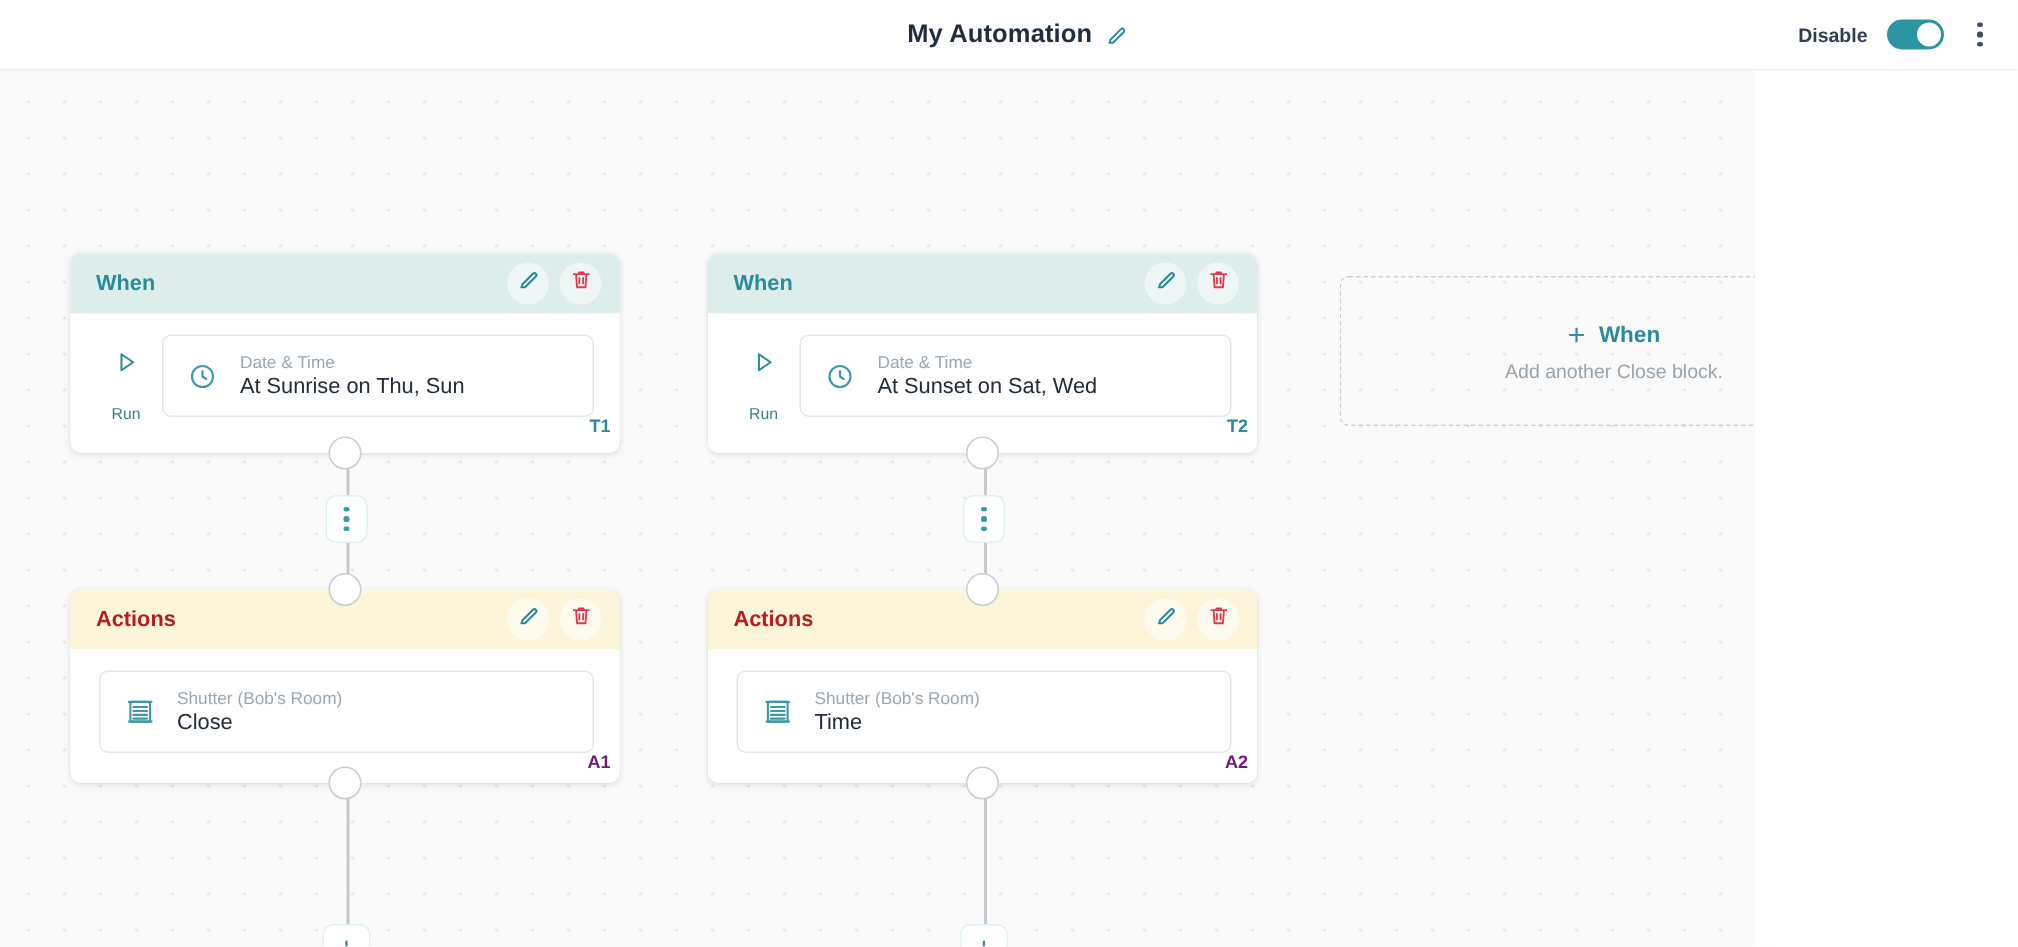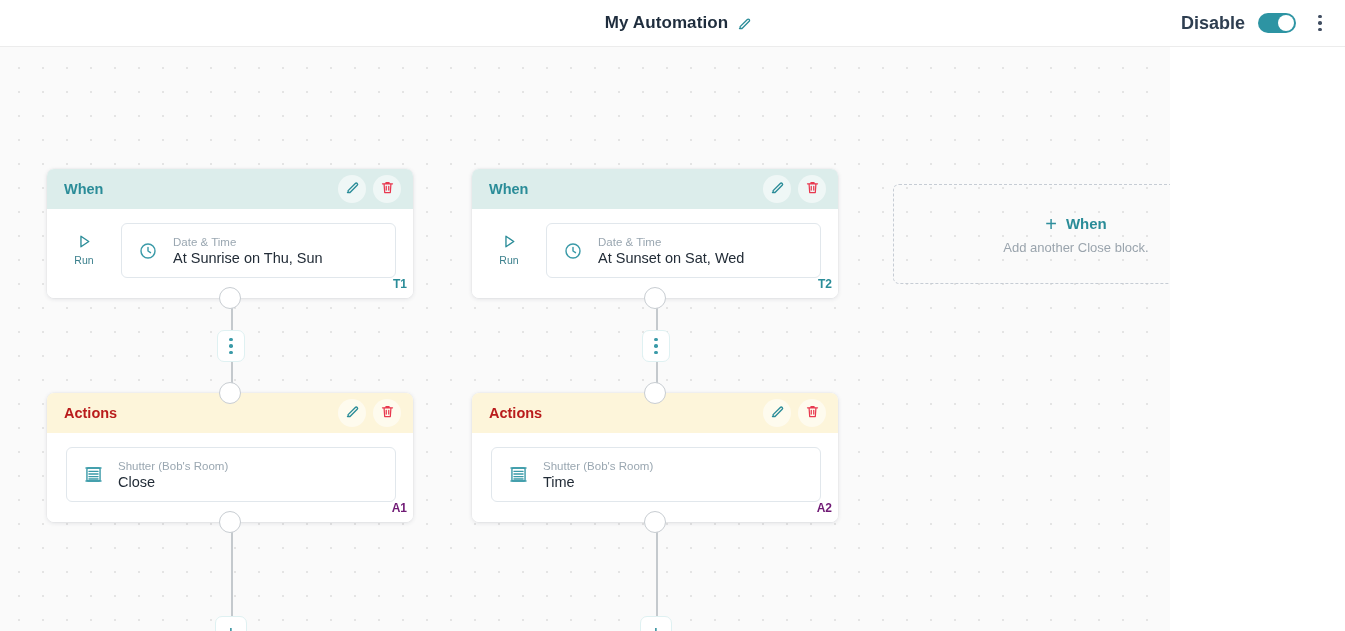--- a/index.html
+++ b/index.html
@@ -39,21 +39,21 @@
   .pencil-svg { display: block; }
 
   .topbar-right {
     position: absolute;
     right: 14px;
     display: flex;
     align-items: center;
     gap: 13px;
   }
   .disable-label {
-    font-size: 18px;
+    font-size: 13px;
     font-weight: bold;
     color: #2e3e50;
   }
   
   .toggle {
     width: 38px;
     height: 20px;
     border-radius: 10px;
     background: #2d94a3;
     position: relative;
@@ -142,34 +142,34 @@
     display: flex;
     align-items: flex-start;
   }
 
   .run-btn {
     width: 40px;
     padding-top: 10px;
     display: flex;
     flex-direction: column;
     align-items: center;
-    gap: 0;
+    gap: 15px;
     cursor: pointer;
     flex: none;
     text-align: center;
   }
   .run-btn .run-label {
     font-size: 10.5px;
     color: #3a7f8c;
   }
 
   .item-box {
     flex: 1;
     position: relative;
-    margin-left: 17px;
+    margin-left: 4px;
     border: 1px solid #e1e7ec;
     border-radius: 6px;
     min-height: 55px;
     display: flex;
     align-items: center;
     padding: 8px 12px 8px 13px;
   }
   .item-icon {
     flex: none;
     width: 26px;

